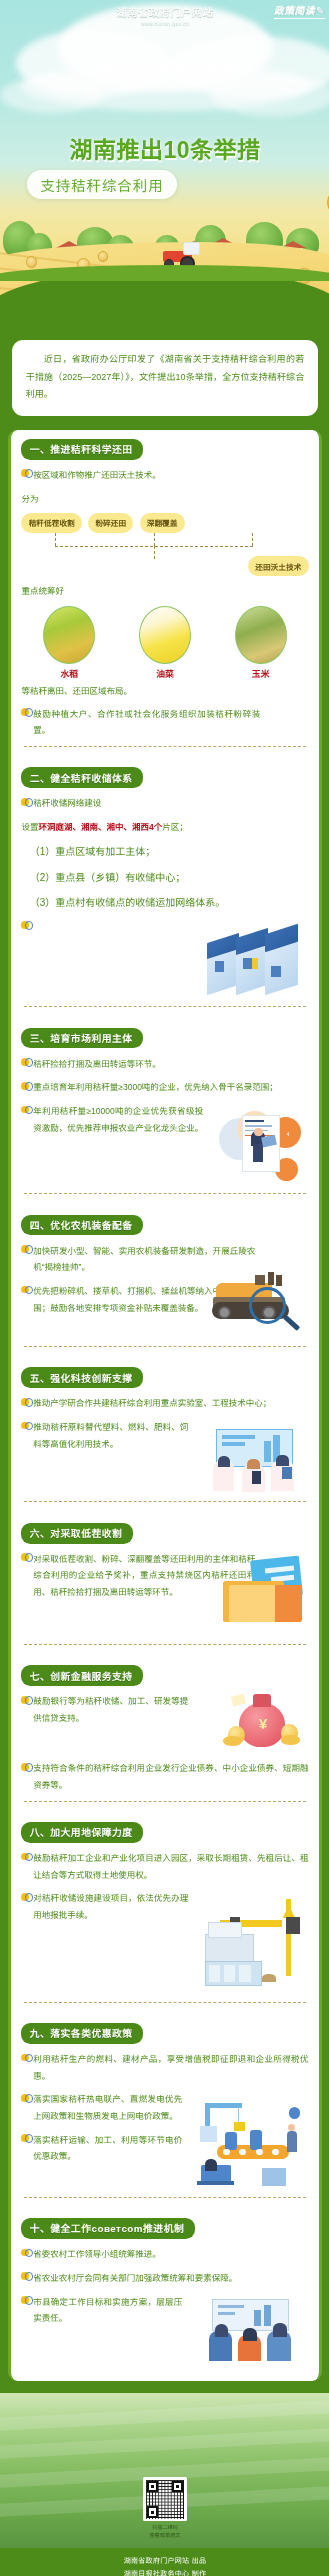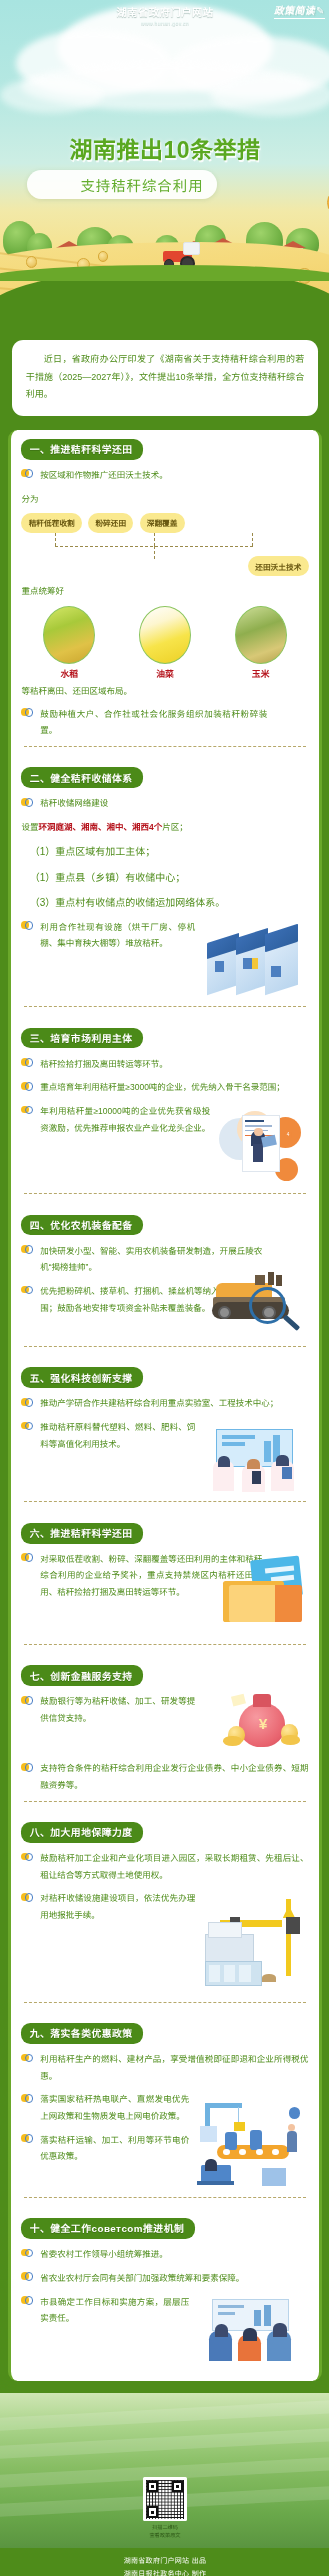--- a/index.html
+++ b/index.html
@@ -66,21 +66,21 @@
     letter-spacing: 0.5px;
     text-shadow: 1px 1.5px 0 rgba(255,255,255,.85), 0 0 5.2px rgba(255,255,255,.6);
   }
   .sub-title-wrap {
     position: absolute; top: 170px; left: 27px; z-index: 8;
     background: rgba(255,255,255,.92);
     border-radius: 14.4px;
     padding: 4.1px 13.4px;
     box-shadow: 0 1px 4.1px rgba(100,140,90,.18);
   }
-  .sub-title { font-size: 14.4px; color: #63ad2e; letter-spacing: 1px; margin-left: 40px; }
+  .sub-title { font-size: 14.4px; color: #63ad2e; letter-spacing: 1px; }
 
   .bales { position: absolute; top: 167px; right: 3.1px; z-index: 9; }
   .bale {
     position: absolute; border-radius: 50%;
     background: radial-gradient(circle at 38% 36%, #ffd35e 0%, #f2ad34 55%, #d98f20 100%);
     border: 1px solid #e0a02c;
   }
   .bale::after {
     content: ""; position: absolute; left: 26%; top: 26%;
     width: 48%; height: 48%; border-radius: 50%;
@@ -161,21 +161,21 @@
     background: #4b8a18;
     color: #ffffff;
     font-size: 9.8px; font-weight: bold;
     padding: 3.1px 10.3px 3.6px 8.2px;
     border-radius: 9.3px;
     letter-spacing: 0.5px;
     margin-bottom: 7.2px;
     text-shadow: 0 0.5px 0.5px rgba(0,0,0,.18);
   }
   .bullet-line {
-    display: flex; align-items: flex-start; gap: 9px;
+    display: flex; align-items: flex-start; gap: 2px;
     margin-bottom: 7.2px;
   }
   .dot {
     flex: 0 0 auto; width: 9.8px; height: 9.8px; margin-top: 2.6px;
     position: relative;
   }
   .dot::before {
     content: ""; position: absolute; left: 0; top: 0;
     width: 7.7px; height: 7.7px; border-radius: 50%; background: #f7bd1b;
   }
@@ -438,39 +438,38 @@
         <div class="bullet-line">
           <span class="dot"></span>
           <span class="btxt">秸秆收储网络建设</span>
         </div>
 
         <div class="plain">
           <span>设置</span><span class="red">环洞庭湖、湘南、湘中、湘西4个</span><span>片区；</span>
         </div>
 
         <div class="sub-item">（1）重点区域有加工主体；</div>
-        <div class="sub-item">（1）重点县（乡镇）有收储中心；</div>
+        <div class="sub-item">（2）重点县（乡镇）有收储中心；</div>
         <div class="sub-item">（3）重点村有收储点的收储运加网络体系。</div>
 
         <div style="position:relative; min-height:82px;">
           <div class="illo warehouse">
             <div class="wh-base" style="left:4.1px;  top:27px; width:32px; height:40px;"></div>
             <div class="wh-unit" style="left:4.1px;  top:15.5px; width:32px; height:15.5px;"></div>
             <div class="wh-base" style="left:33px; top:23px; width:32px; height:44px;"></div>
             <div class="wh-unit" style="left:33px; top:10.3px; width:32px; height:16.5px;"></div>
             <div class="wh-base" style="left:62px;top:19.6px; width:33px; height:47px;"></div>
             <div class="wh-unit" style="left:62px;top:6.2px; width:33px; height:17.5px;"></div>
             <div style="position:absolute;left:11.3px;top:38px;width:9.3px;height:11.3px;background:#4c7fc0;"></div>
             <div style="position:absolute;left:40px;top:35px;width:8.2px;height:11.3px;background:#4c7fc0;"></div>
             <div style="position:absolute;left:49px;top:35px;width:5.2px;height:11.3px;background:#f3c637;"></div>
             <div style="position:absolute;left:68px;top:43px;width:9.3px;height:11.3px;background:#4c7fc0;"></div>
           </div>
           <div class="bullet-line txt-narrow">
             <span class="dot"></span>
-            <span class="btxt" style="max-width:155px;">利用合作社现有设施（烘干厂房、停机棚、集中育秧大棚等）堆放秸秆。</span>
           </div>
         </div>
 
         <div class="divider"></div>
       </div>
 
       <div class="section">
         <div class="sec-head">三、培育市场利用主体</div>
 
         <div class="bullet-line">
@@ -564,21 +563,21 @@
           <div class="bullet-line">
             <span class="dot"></span>
             <span class="btxt" style="max-width:155px;">推动秸秆原料替代塑料、燃料、肥料、饲料等高值化利用技术。</span>
           </div>
         </div>
 
         <div class="divider"></div>
       </div>
 
       <div class="section">
-        <div class="sec-head">六、推进秸秆科学还田</div>
+        <div class="sec-head">六、对采取低茬收割</div>
 
         <div style="position:relative; min-height:88px;">
           <div class="illo folder-illo">
             <div style="position:absolute;right:2.1px;top:2.1px;width:49px;height:40px;background:#4cb7e8;border-radius:2.1px;transform:rotate(-6deg);"></div>
             <div style="position:absolute;right:9.3px;top:11.3px;width:29px;height:4.6px;background:#e8f6fd;transform:rotate(-6deg);"></div>
             <div style="position:absolute;right:9.3px;top:20.6px;width:23px;height:4.6px;background:#e8f6fd;transform:rotate(-6deg);"></div>
             <div style="position:absolute;left:2.1px;top:25px;width:61px;height:41px;background:#f4b63f;border-radius:2.6px;"></div>
             <div style="position:absolute;left:7.2px;top:29px;width:57px;height:37px;background:#fcd37a;border-radius:2.6px;"></div>
             <div style="position:absolute;right:1px;top:29px;width:27px;height:37px;background:#f08a3c;border-radius:0 2.6px 2.6px 0;"></div>
           </div>

